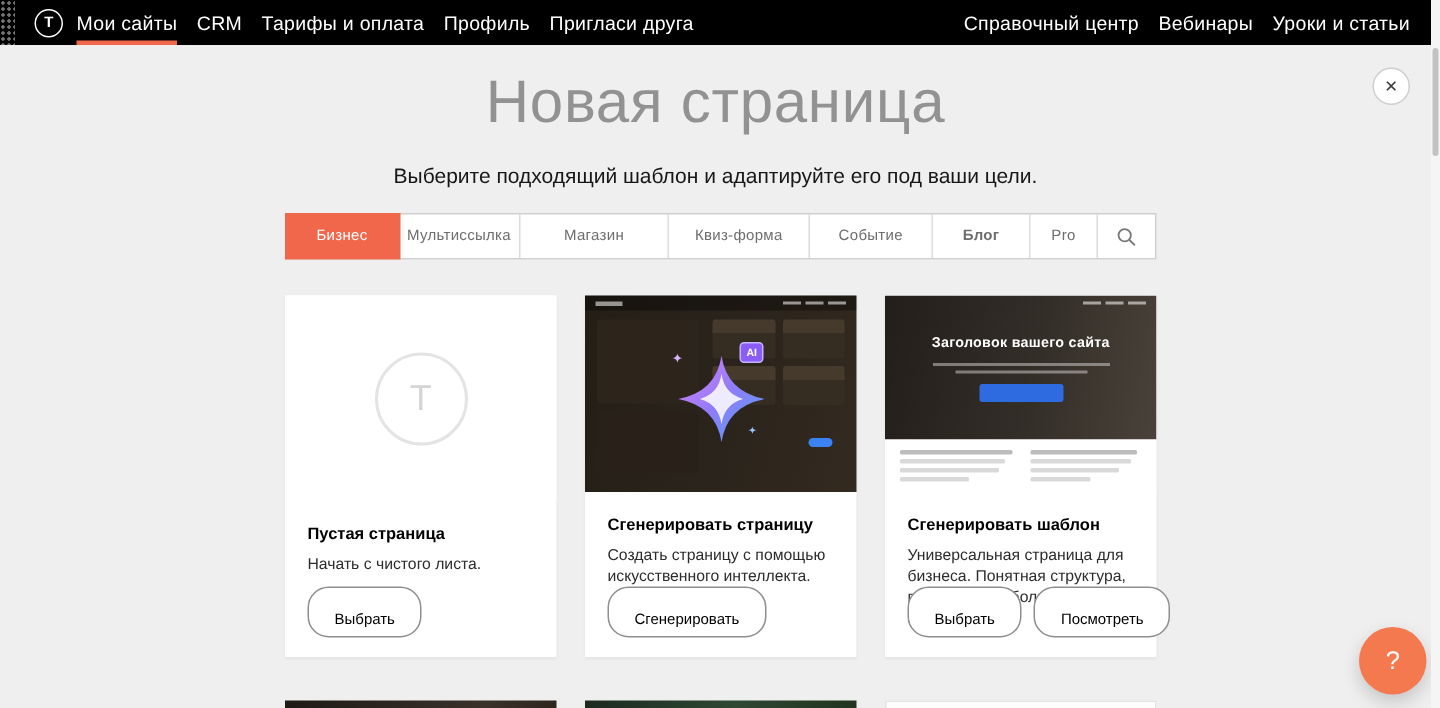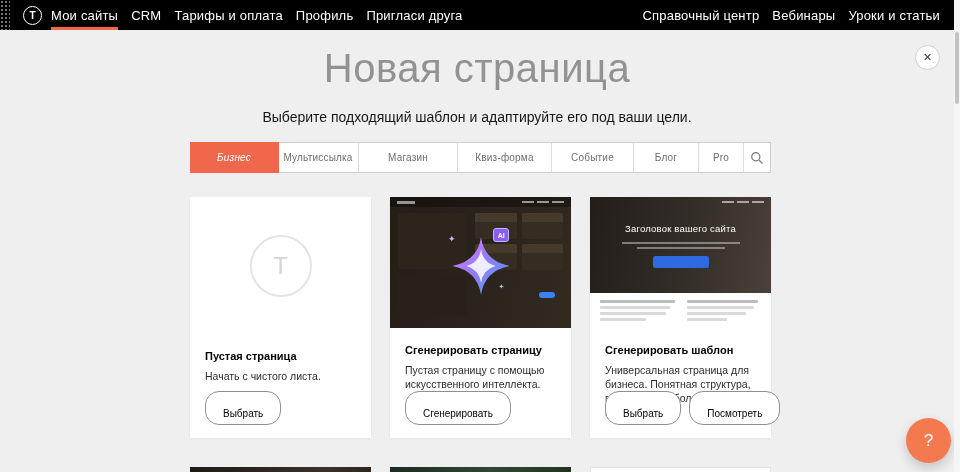--- a/index.html
+++ b/index.html
@@ -29,22 +29,22 @@
   .page-title { position:absolute; top:46px; left:0; width:954px; text-align:center; margin:0;
     font-size:40px; font-weight:300; color:#929292; letter-spacing:.5px; }
   .page-subtitle { position:absolute; top:109px; left:0; width:954px; text-align:center; margin:0;
     font-size:14px; color:#171717; }
 
   
   .tabbar { position:absolute; left:190px; top:142px; width:581px; height:31px; background:#fff;
     border:1px solid #cfcfcf; display:flex; }
   .tab { height:100%; flex:none; display:flex; align-items:center; justify-content:center;
     font-size:10px; color:#6e6e6e; border-right:1px solid #dcdcdc; cursor:pointer; letter-spacing:.2px; }
-  .tab:nth-child(1){ width:87px;font-style:italic; } .tab:nth-child(2){ width:81px; } .tab:nth-child(3){ width:99px; }
-  .tab:nth-child(4){ width:94px; } .tab:nth-child(5){ width:82px; } .tab:nth-child(6){ width:65px; }
+  .tab:nth-child(1){ width:75px; } .tab:nth-child(2){ width:81px; } .tab:nth-child(3){ width:99px; }
+  .tab:nth-child(4){ width:94px; } .tab:nth-child(5){ width:82px; } .tab:nth-child(6){ width:65px;font-weight:bold; }
   .tab:nth-child(7){ width:45px; }
   .tab.active { background:#F0674C; color:#fff; border-right-color:#F0674C; box-shadow:0 0 0 1px #F0674C; z-index:1; }
   .tab-search { flex:1; border-right:none; display:flex; align-items:center; justify-content:center; cursor:pointer; }
 
   
   .cards { position:absolute; left:190px; top:197px; display:flex; gap:19px; }
   .card { position:relative; width:181px; height:241px; background:#fff; box-shadow:0 1px 2px rgba(0,0,0,.05); }
   .preview { position:relative; width:100%; height:131px; overflow:hidden; cursor:pointer; }
   .card-title { margin:16px 15px 0; font-size:11px; font-weight:bold; color:#000; }
   .card-desc { margin:7px 15px 0; font-size:10.5px; line-height:14px; color:#2c2c2c; }
@@ -75,21 +75,21 @@
     display:flex; align-items:center; justify-content:center; }
   .sparkle { position:absolute; color:#d8b4fe; }
   .sparkle.s1 { left:32%; top:28%; font-size:9px; }
   .sparkle.s2 { left:60%; top:66%; font-size:7px; color:#93c5fd; }
 
   
   .preview-universal .hero { position:absolute; left:0; right:0; top:0; height:96px;
     background:linear-gradient(100deg,#231e19 0%,#332e28 55%,#4a423a 100%); }
   .mini-nav.univ { justify-content:flex-end; }
   .hero-title { position:absolute; top:26px; left:0; right:0; text-align:center; color:#fff;
-    font-size:9.5px; font-weight:normal; letter-spacing:.2px; }
+    font-size:9.5px; font-weight:bold; letter-spacing:.2px; }
   .hero-line { position:absolute; left:50%; transform:translateX(-50%); height:2px; background:rgba(255,255,255,.4); }
   .hero-line.l1 { top:45px; width:118px; }
   .hero-line.l2 { top:50px; width:88px; }
   .hero-btn { position:absolute; top:59px; left:50%; transform:translateX(-50%); width:56px; height:12px;
     border-radius:2px; background:#2F6BE0; }
   .band { position:absolute; left:0; right:0; bottom:0; height:35px; background:#fff; padding:7px 10px; display:flex; gap:12px; }
   .band-col { flex:1; display:flex; flex-direction:column; gap:3px; }
   .band-bar { height:3px; background:#d9d9d9; border-radius:1px; }
   .band-bar.dark { background:#bdbdbd; }
 
@@ -189,21 +189,21 @@
             </linearGradient>
           </defs>
           <path d="M50 2 Q56 42 98 50 Q56 58 50 98 Q44 58 2 50 Q44 42 50 2 Z" fill="url(#starGrad)"></path>
           <path d="M50 22 Q53 44 74 50 Q53 56 50 78 Q47 56 26 50 Q47 44 50 22 Z" fill="#ffffff" opacity="0.85"></path>
         </svg>
         <span class="sparkle s1">✦</span>
         <span class="sparkle s2">✦</span>
         <span class="ai-badge">AI</span>
       </div>
       <h3 class="card-title">Сгенерировать страницу</h3>
-      <p class="card-desc">Пустая страницу с помощью искусственного интеллекта.</p>
+      <p class="card-desc">Создать страницу с помощью искусственного интеллекта.</p>
       <div class="card-actions">
         <button class="pill">Сгенерировать</button>
       </div>
     </article>
 
     <article class="card">
       <div class="preview preview-universal">
         <div class="hero">
           <div class="mini-nav univ">
             <span class="mnav-bar"></span>

